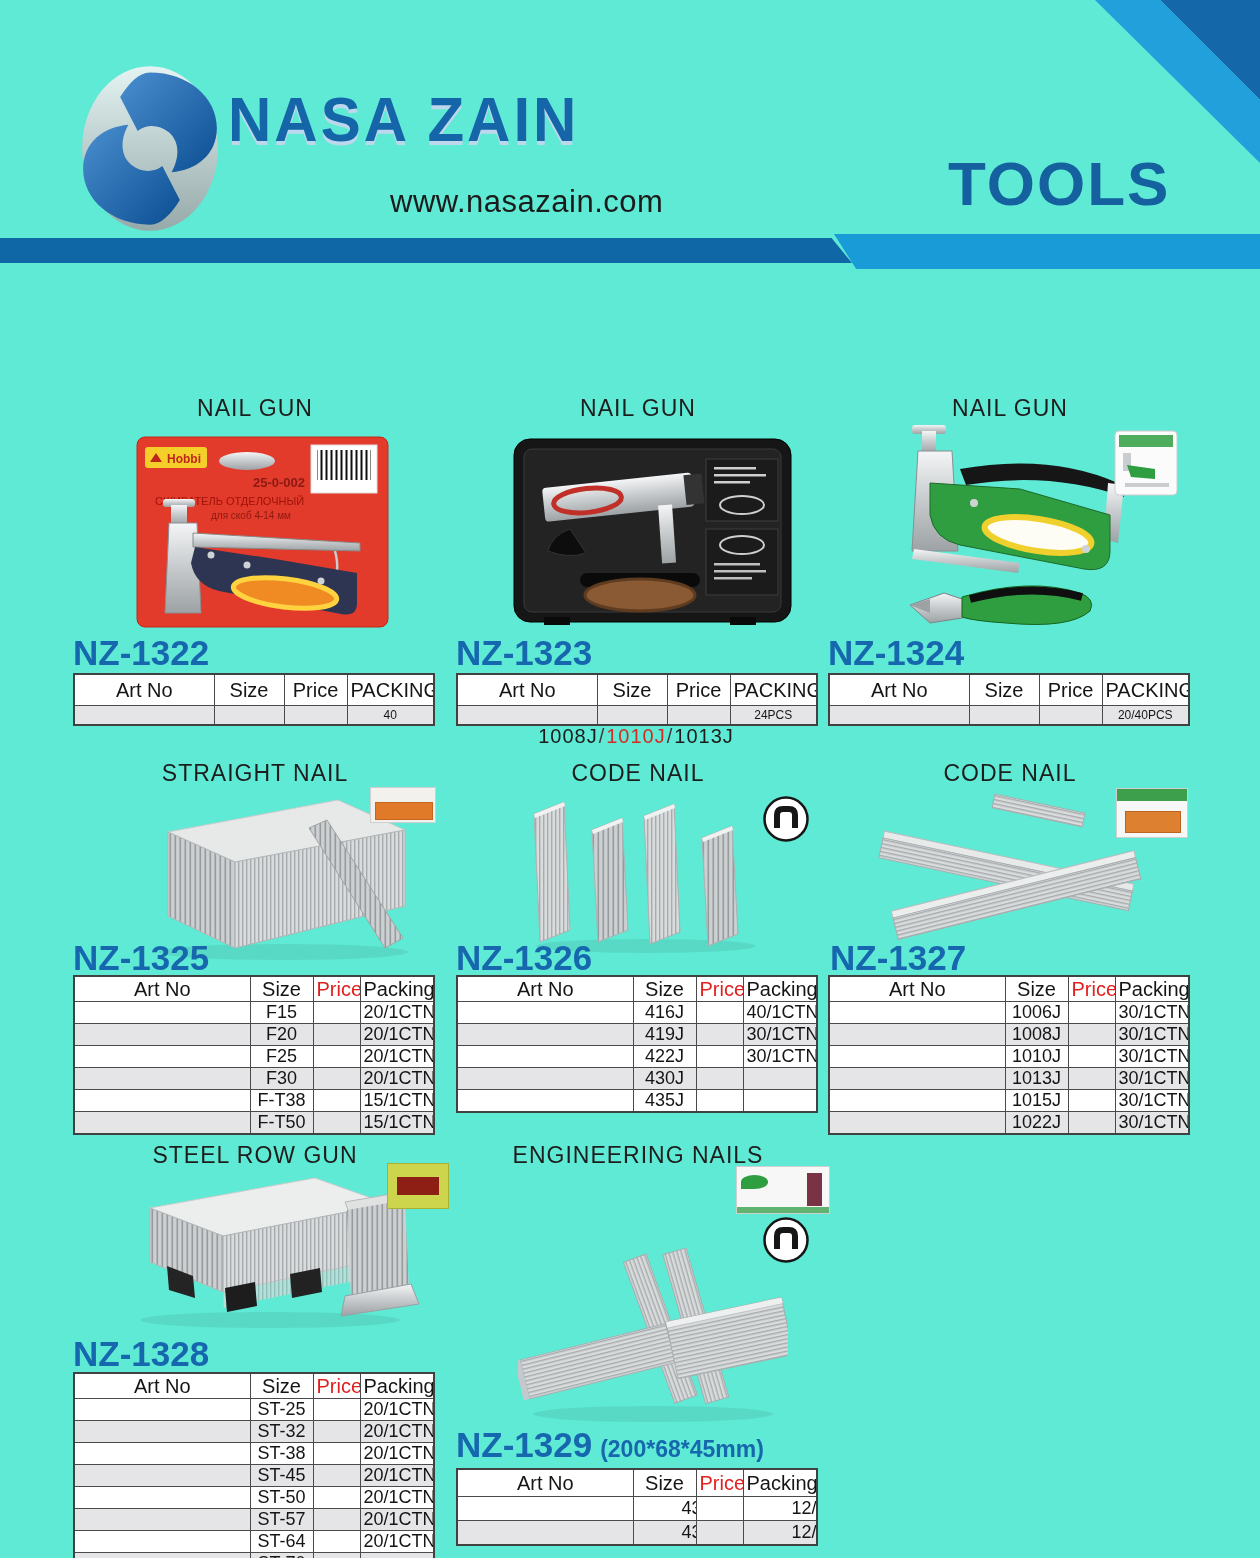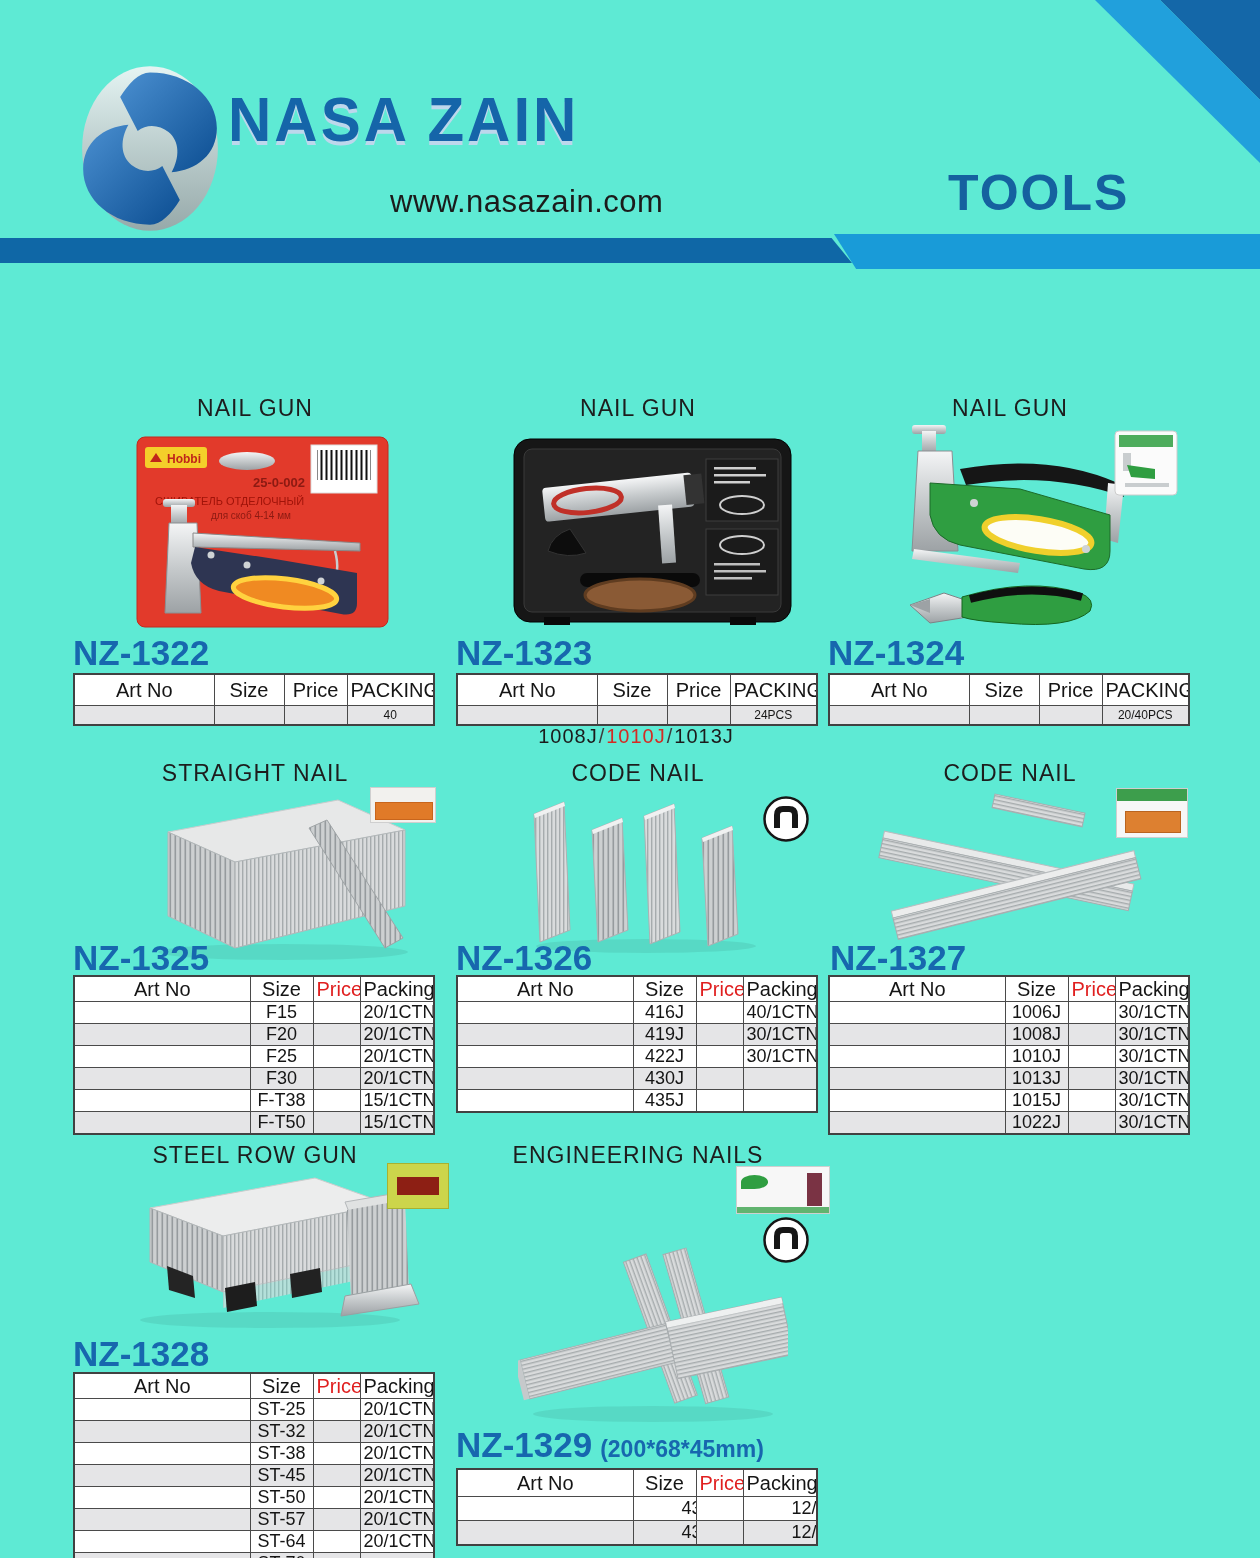--- a/index.html
+++ b/index.html
@@ -5,21 +5,21 @@
   html,body{margin:0;padding:0;background:#fff;}
   .page{position:relative;width:1260px;height:1558px;background:#5eead4;overflow:hidden;
         font-family:"Liberation Sans","DejaVu Sans",sans-serif;color:#151515;}
   .abs{position:absolute;}
 
   
   .brand{position:absolute;left:228px;top:84px;font-size:60px;font-weight:bold;
          color:#1565a9;letter-spacing:3px;transform:scaleY(1.04);transform-origin:left top;
          text-shadow:0 4px 0 #bdd7ec;white-space:nowrap;}
   .website{position:absolute;left:390px;top:184px;font-size:31px;color:#1b1b1b;letter-spacing:.5px;}
-  .tools{position:absolute;left:948px;top:164px;width:200px;font-size:50px;font-weight:bold;
+  .tools{position:absolute;left:948px;top:148px;width:200px;font-size:62px;font-weight:bold;
          color:#15619f;letter-spacing:2px;}
   .bar-dark{position:absolute;left:0;top:238px;width:852px;height:25px;background:#0f67a6;
             clip-path:polygon(0 0,97.6% 0,100% 100%,0 100%);}
   .bar-light{position:absolute;left:834px;top:234px;width:426px;height:35px;background:#199bd8;
              clip-path:polygon(0 0,100% 0,100% 100%,5.2% 100%);}
 
   
   .section{position:absolute;width:380px;}
   .cat{position:absolute;left:0;top:0;width:380px;text-align:center;font-size:23px;
        letter-spacing:1px;color:#1d1d1d;}

